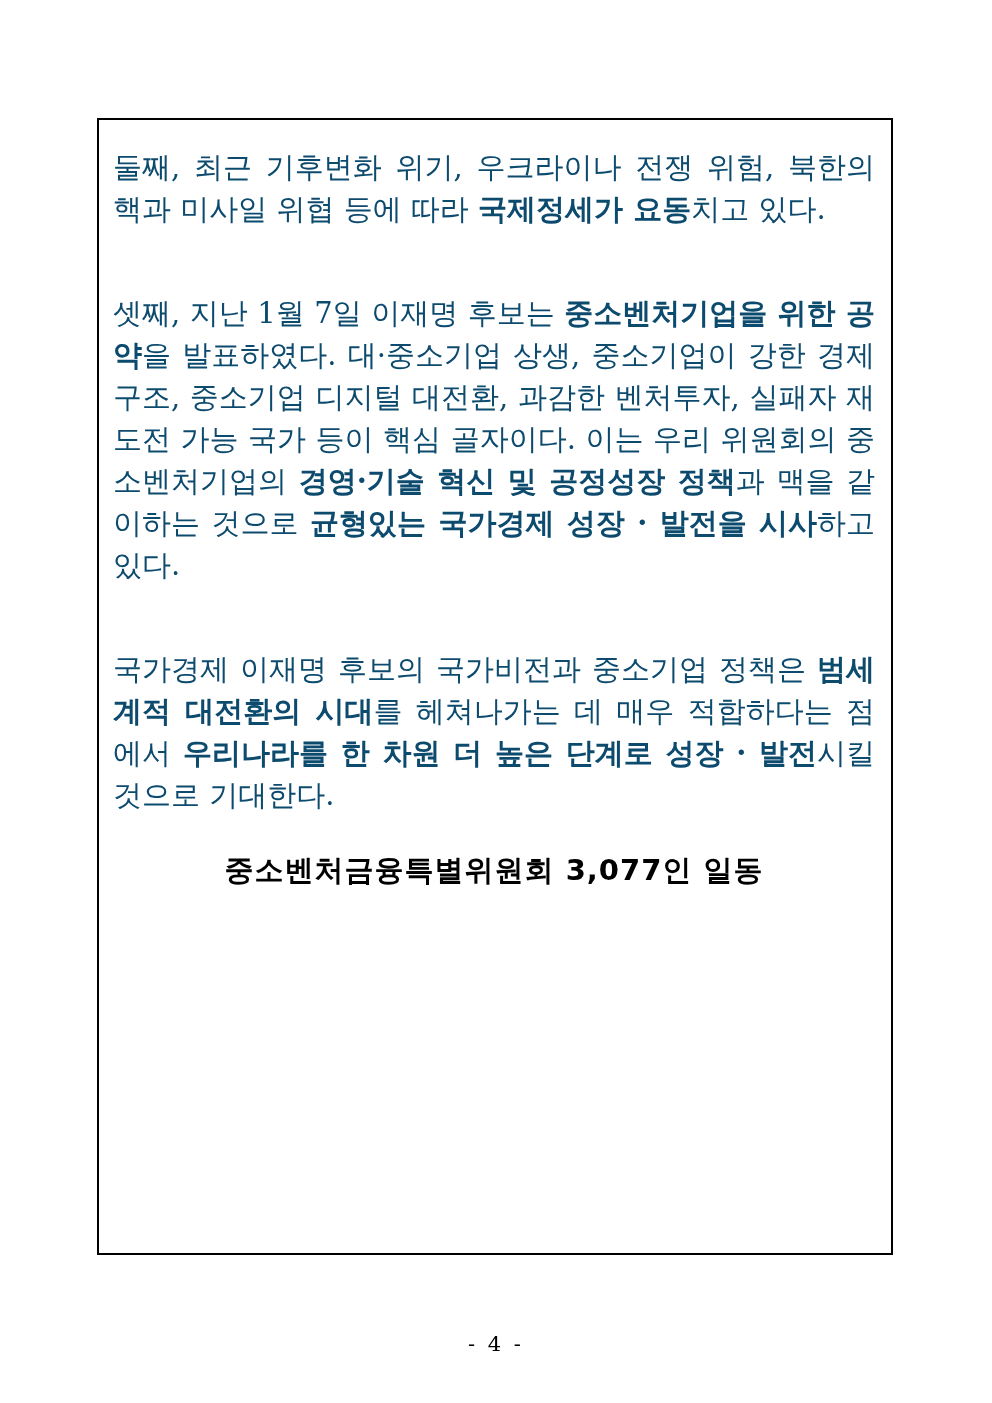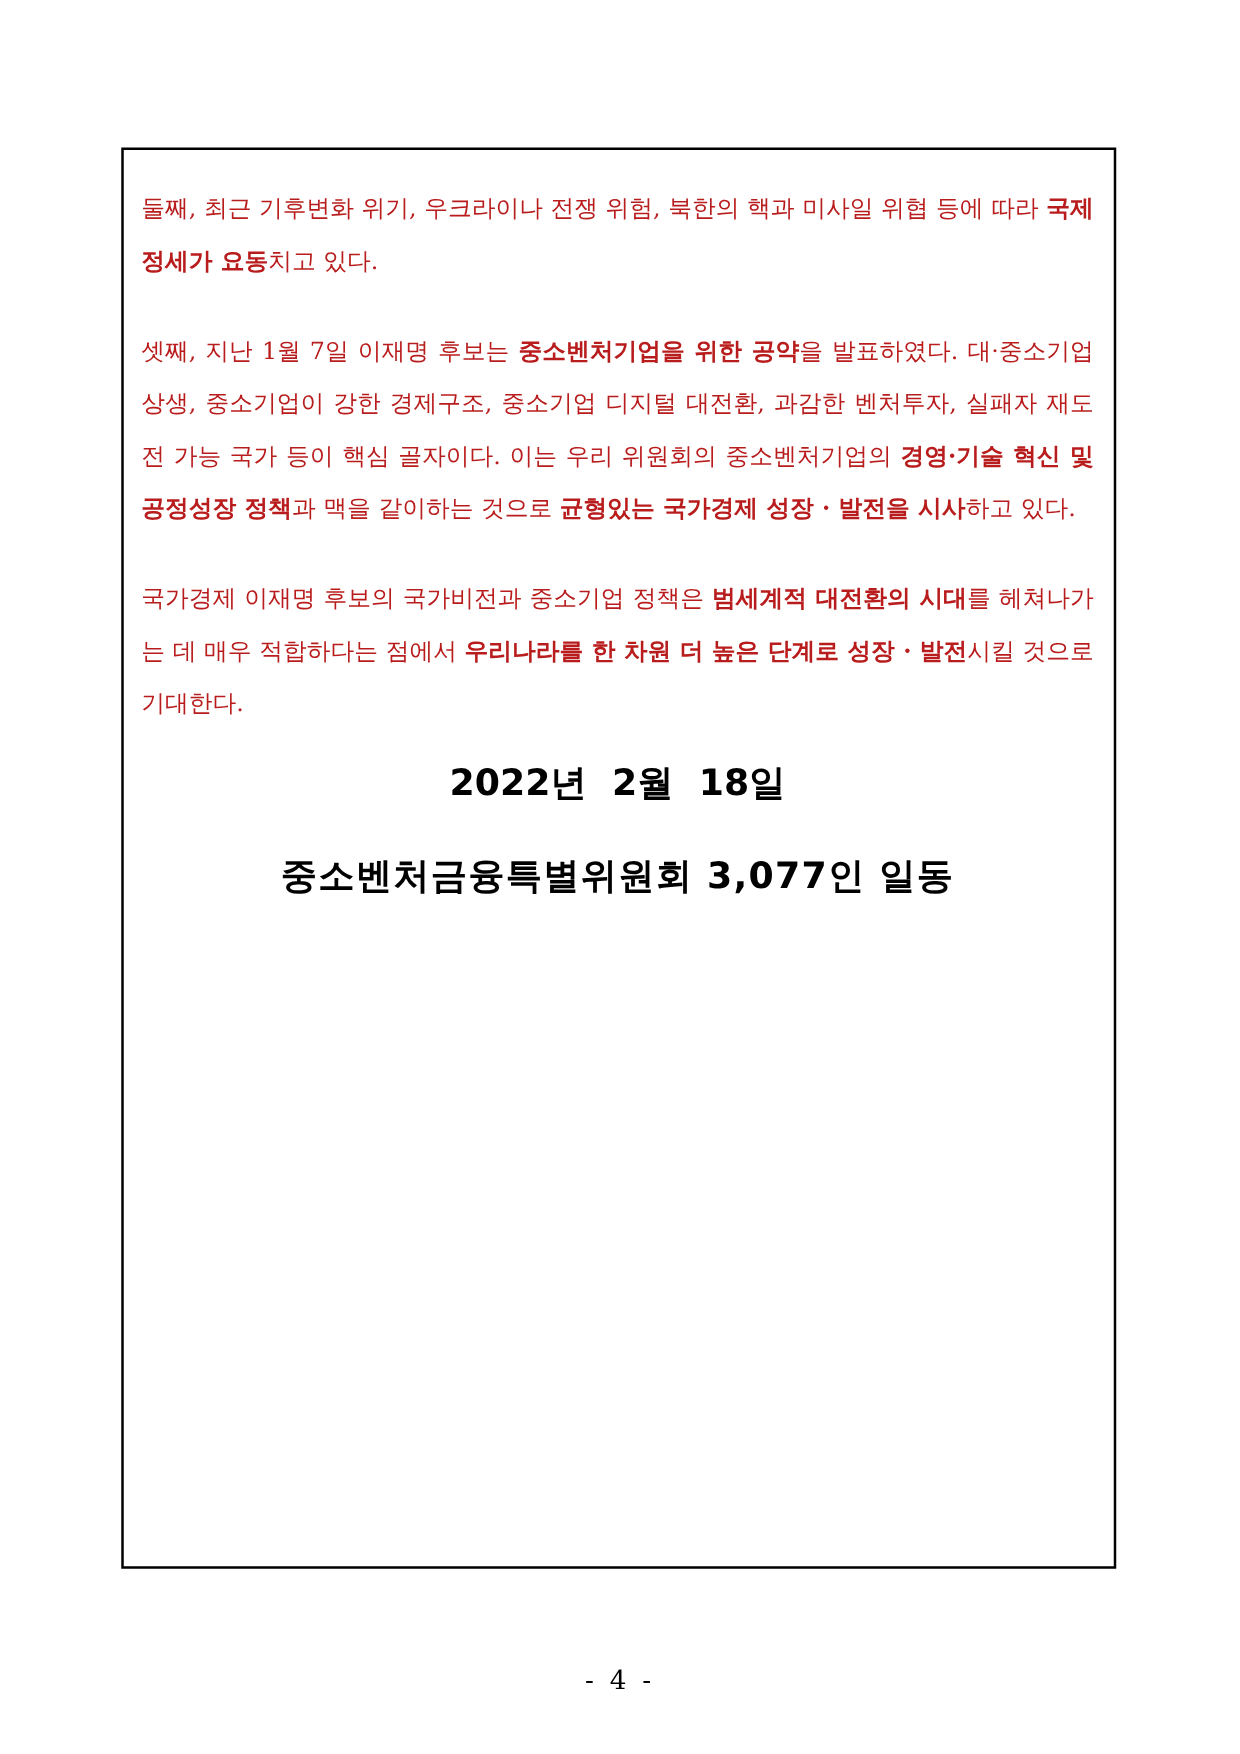--- a/index.html
+++ b/index.html
@@ -22,28 +22,28 @@
     top: 118px;
     width: 796px;
     height: 1137px;
     border: 2px solid #000000;
     box-sizing: border-box;
     padding: 26px 16px 0 14px;
     overflow: hidden;
   }
   .body-text p.para {
     margin: 0;
-    font-size: 19px;
+    font-size: 29px;
     line-height: 42px;
     text-align: justify;
     word-break: break-all;
-    color: #b91c1c;
+    color: #0c4a6e;
   }
   .body-text p.para.gap {
-    margin-top: 30px;
+    margin-top: 62px;
   }
   .b { font-weight: bold; }
   .r { font-weight: normal; }
   .date-line {
     margin-top: 22px;
     text-align: center;
     font-family: "DejaVu Sans", "Liberation Sans", sans-serif;
     font-weight: bold;
     font-size: 29px;
     line-height: 40px;
@@ -74,17 +74,16 @@
 </head>
 <body>
 
 <div class="page">
   <div class="frame">
     <div class="body-text">
       <p class="para"><span class="r">둘째, 최근 기후변화 위기, 우크라이나 전쟁 위험, 북한의 핵과 미사일 위협 등에 따라 </span><span class="b">국제정세가 요동</span><span class="r">치고 있다.</span></p>
       <p class="para gap"><span class="r">셋째, 지난 1월 7일 이재명 후보는 </span><span class="b">중소벤처기업을 위한 공약</span><span class="r">을 발표하였다. 대·중소기업 상생, 중소기업이 강한 경제구조, 중소기업 디지털 대전환, 과감한 벤처투자, 실패자 재도전 가능 국가 등이 핵심 골자이다. 이는 우리 위원회의 중소벤처기업의 </span><span class="b">경영·기술 혁신 및 공정성장 정책</span><span class="r">과 맥을 같이하는 것으로 </span><span class="b">균형있는 국가경제 성장 · 발전을 시사</span><span class="r">하고 있다.</span></p>
       <p class="para gap"><span class="r">국가경제 이재명 후보의 국가비전과 중소기업 정책은 </span><span class="b">범세계적 대전환의 시대</span><span class="r">를 헤쳐나가는 데 매우 적합하다는 점에서 </span><span class="b">우리나라를 한 차원 더 높은 단계로 성장 · 발전</span><span class="r">시킬 것으로 기대한다.</span></p>
     </div>
-    <div class="date-line">2022년&nbsp;&nbsp;2월&nbsp;&nbsp;18일</div>
     <div class="sig-line">중소벤처금융특별위원회 3,077인 일동</div>
   </div>
   <div class="page-number">- 4 -</div>
 </div>
 
 </body></html>

